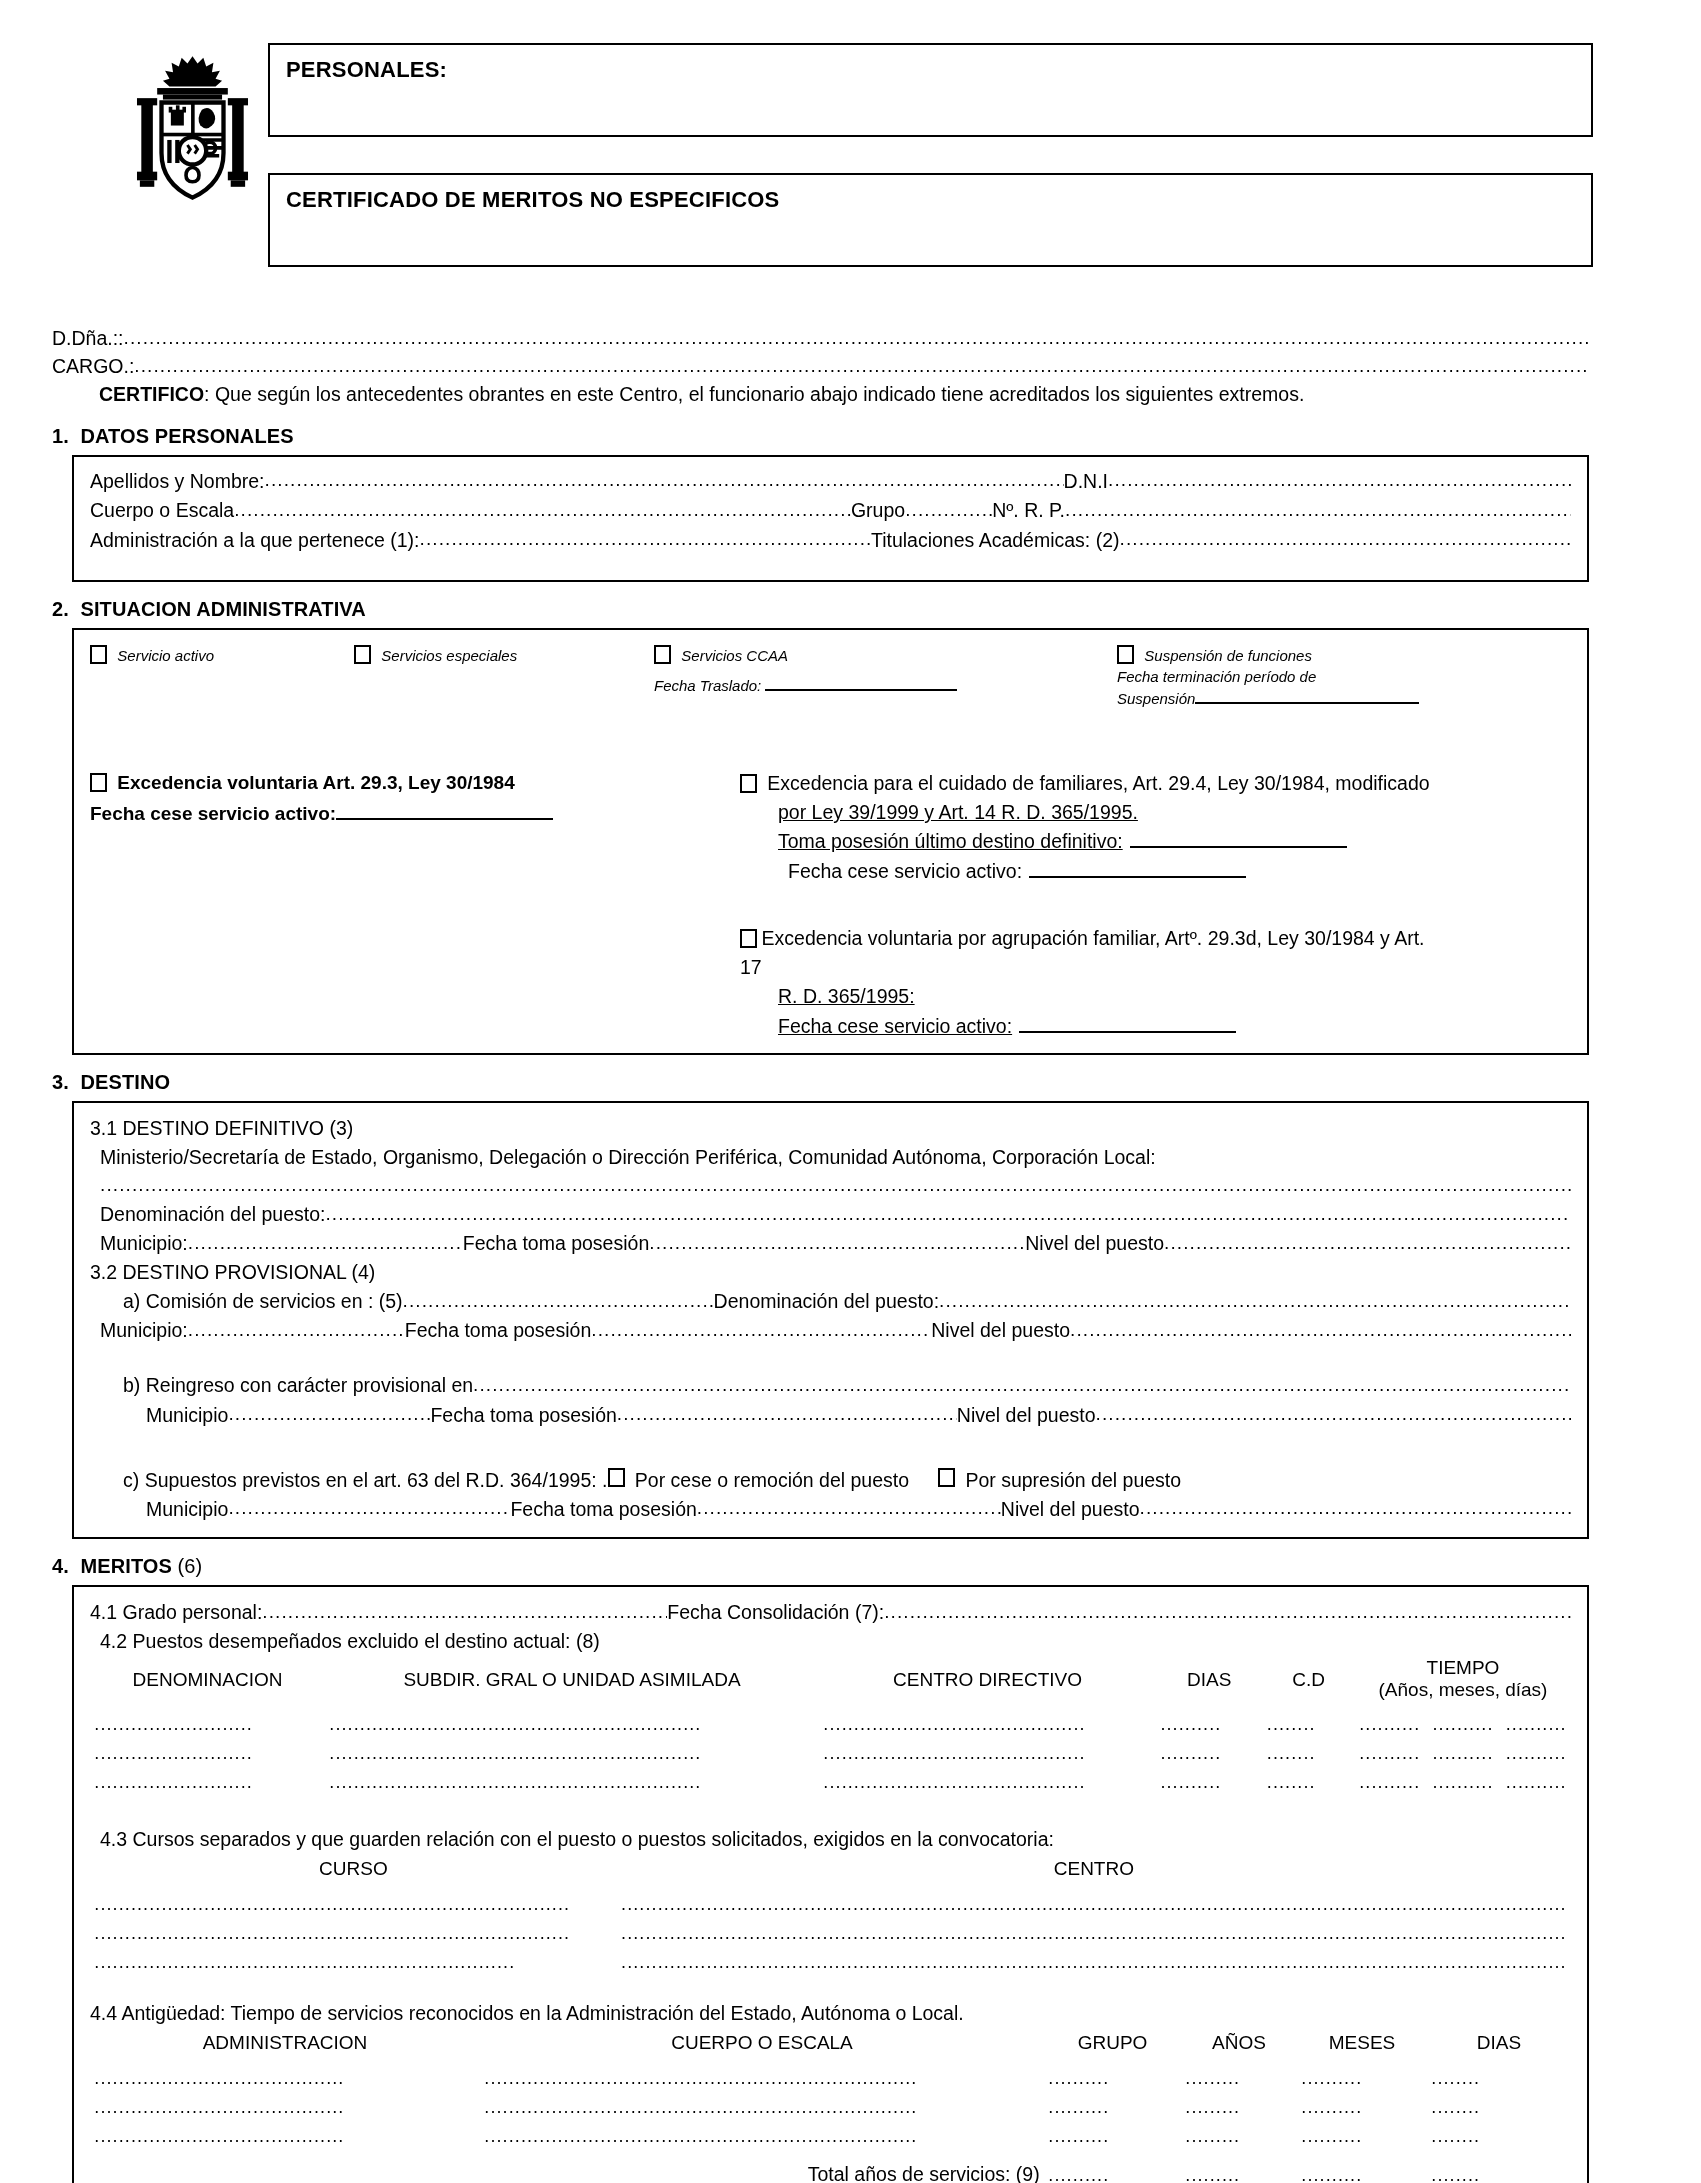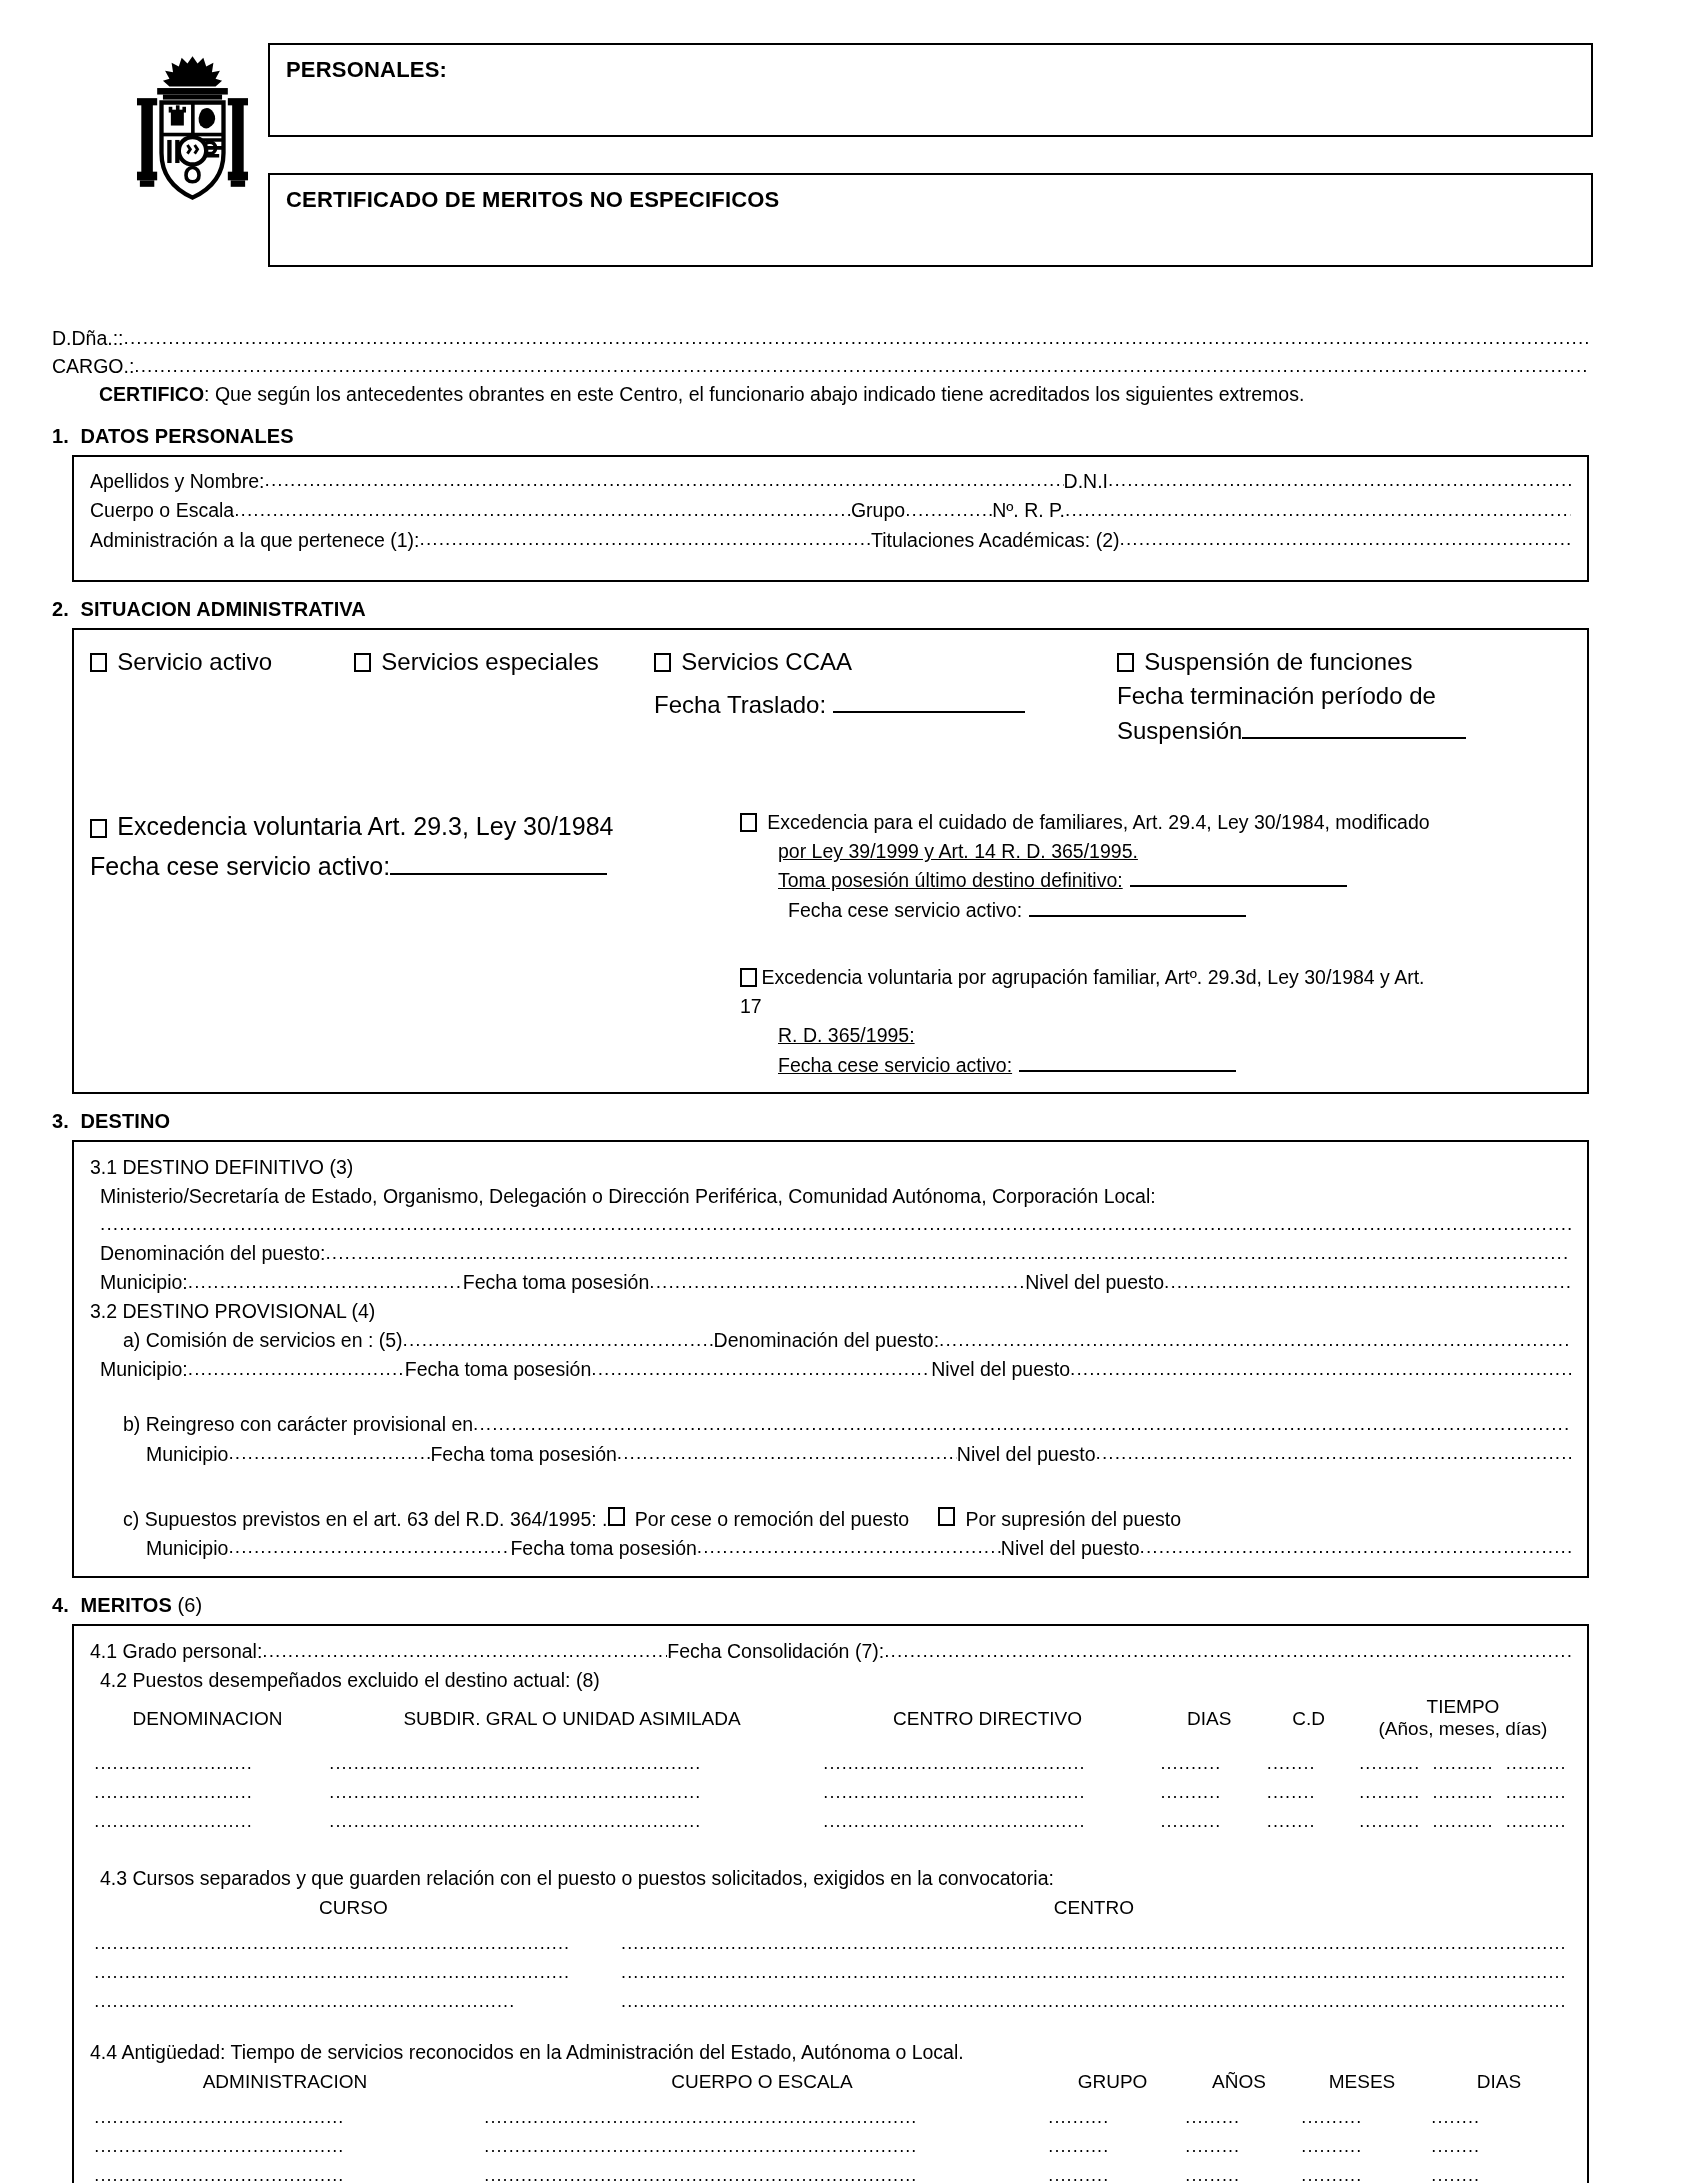--- a/index.html
+++ b/index.html
@@ -102,27 +102,27 @@
   }
   .blank {
     display: inline-block;
     border-bottom: 2.2px solid #000;
     height: 16px;
   }
 
   
   .sit-box { min-height: 289px; padding: 14.5px 16px 11.6px 16px; }
   .sit-row1 { display: flex; }
-  .sit-col { font-size: 24px; line-height: 1.45; }
+  .sit-col { font-size: 15px; line-height: 1.45; font-style: italic; }
   .c1 { flex: 0 0 264px; }
   .c2 { flex: 0 0 300px; }
   .c3 { flex: 0 0 463px; }
   .c4 { flex: 1 1 auto; }
   .sit-row2 { display: flex; margin-top: 59px; }
-  .s2c1 { flex: 0 0 650px; font-size: 25px; line-height: 1.5; }
+  .s2c1 { flex: 0 0 650px; font-size: 19px; line-height: 1.5; font-weight: bold; }
   .s2c2 { flex: 1 1 auto; font-size: 19.5px; line-height: 1.5; }
   .hang { padding-left: 27.5px; text-indent: -27.5px; }
   .indent2 { padding-left: 38px; text-decoration: underline; }
 
   
   .dest-box { font-size: 19.5px; line-height: 1.48; padding: 11.6px 16px 13px 16px; }
   .sub-h { padding-left: 10px; }
   .lvl2 { padding-left: 33px; }
   .lvl3 { padding-left: 56px; }
 

